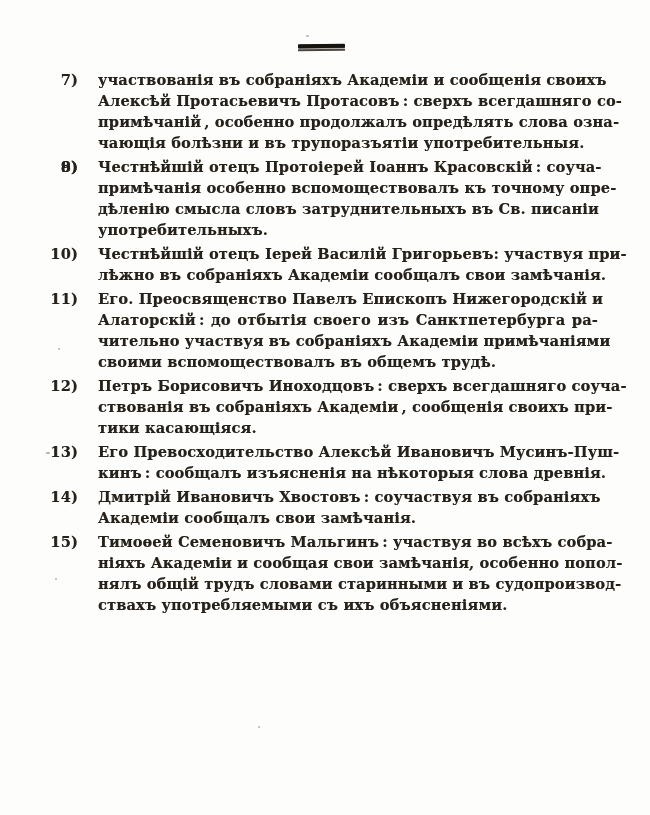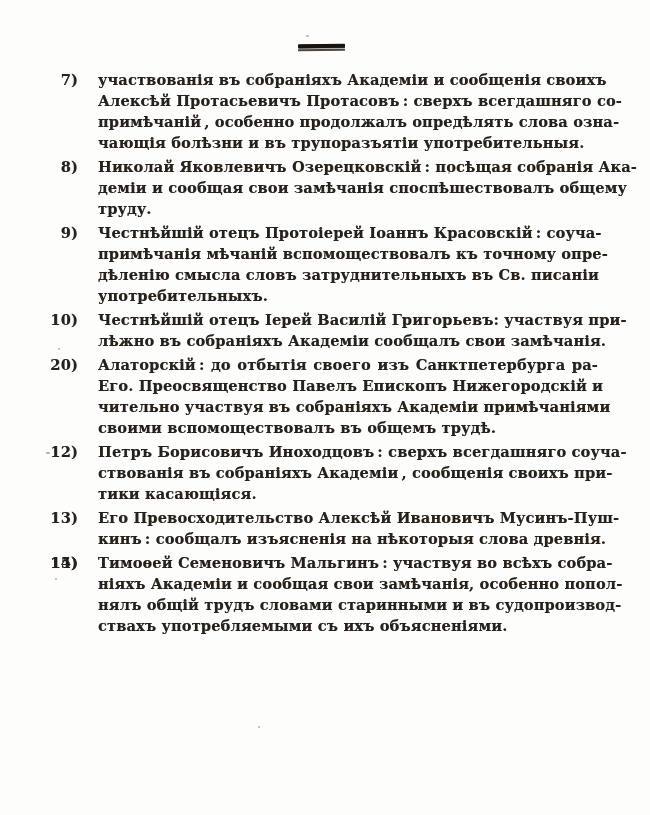--- a/index.html
+++ b/index.html
@@ -104,50 +104,45 @@
       <div class="body">
           <div class="line">участвованія въ собраніяхъ Академіи и сообщенія своихъ</div>
           <div class="line">Алексѣй Протасьевичъ Протасовъ : сверхъ всегдашняго со-</div>
           <div class="line">примѣчаній , особенно продолжалъ опредѣлять слова озна-</div>
           <div class="line last">чающія болѣзни и въ трупоразъятіи употребительныя.</div>
         </div>
     </li>
 
     <li class="entry">
       <span class="num">8)</span>
-      <div class="body">
-          <div class="line">Николай Яковлевичъ Озерецковскій : посѣщая собранія Ака-</div>
-          <div class="line">деміи и сообщая свои замѣчанія споспѣшествовалъ общему</div>
-          <div class="line last">труду.</div>
-        </div>
     </li>
 
     <li class="entry">
       <span class="num">9)</span>
       <div class="body">
           <div class="line">Честнѣйшій отецъ Протоіерей Іоаннъ Красовскій : соуча-</div>
-          <div class="line">примѣчанія мѣчаній вспомоществовалъ къ точному опре-</div>
+          <div class="line">примѣчанія особенно вспомоществовалъ къ точному опре-</div>
           <div class="line">дѣленію смысла словъ затруднительныхъ въ Св. писаніи</div>
           <div class="line last">употребительныхъ.</div>
         </div>
     </li>
 
     <li class="entry">
       <span class="num">10)</span>
       <div class="body">
           <div class="line">Честнѣйшій отецъ Іерей Василій Григорьевъ: участвуя при-</div>
           <div class="line last">лѣжно въ собраніяхъ Академіи сообщалъ свои замѣчанія.</div>
         </div>
     </li>
 
     <li class="entry">
-      <span class="num">20)</span>
+      <span class="num">11)</span>
       <div class="body">
+          <div class="line">Его. Преосвященство Павелъ Епископъ Нижегородскій и</div>
           <div class="line">Алаторскій : до отбытія своего изъ Санктпетербурга ра-</div>
-          <div class="line">Его. Преосвященство Павелъ Епископъ Нижегородскій и</div>
           <div class="line">чительно участвуя въ собраніяхъ Академіи примѣчаніями</div>
           <div class="line last">своими вспомоществовалъ въ общемъ трудѣ.</div>
         </div>
     </li>
 
     <li class="entry">
       <span class="num">12)</span>
       <div class="body">
           <div class="line">Петръ Борисовичъ Иноходцовъ : сверхъ всегдашняго соуча-</div>
           <div class="line">ствованія въ собраніяхъ Академіи , сообщенія своихъ при-</div>
@@ -158,20 +153,24 @@
     <li class="entry">
       <span class="num">13)</span>
       <div class="body">
           <div class="line">Его Превосходительство Алексѣй Ивановичъ Мусинъ-Пуш-</div>
           <div class="line last">кинъ : сообщалъ изъясненія на нѣкоторыя слова древнія.</div>
         </div>
     </li>
 
     <li class="entry">
       <span class="num">14)</span>
+      <div class="body">
+          <div class="line">Дмитрій Ивановичъ Хвостовъ : соучаствуя въ собраніяхъ</div>
+          <div class="line last">Академіи сообщалъ свои замѣчанія.</div>
+        </div>
     </li>
 
     <li class="entry">
       <span class="num">15)</span>
       <div class="body">
           <div class="line">Тимоѳей Семеновичъ Мальгинъ : участвуя во всѣхъ собра-</div>
           <div class="line">ніяхъ Академіи и сообщая свои замѣчанія, особенно попол-</div>
           <div class="line">нялъ общій трудъ словами старинными и въ судопроизвод-</div>
           <div class="line last">ствахъ употребляемыми съ ихъ объясненіями.</div>
         </div>

